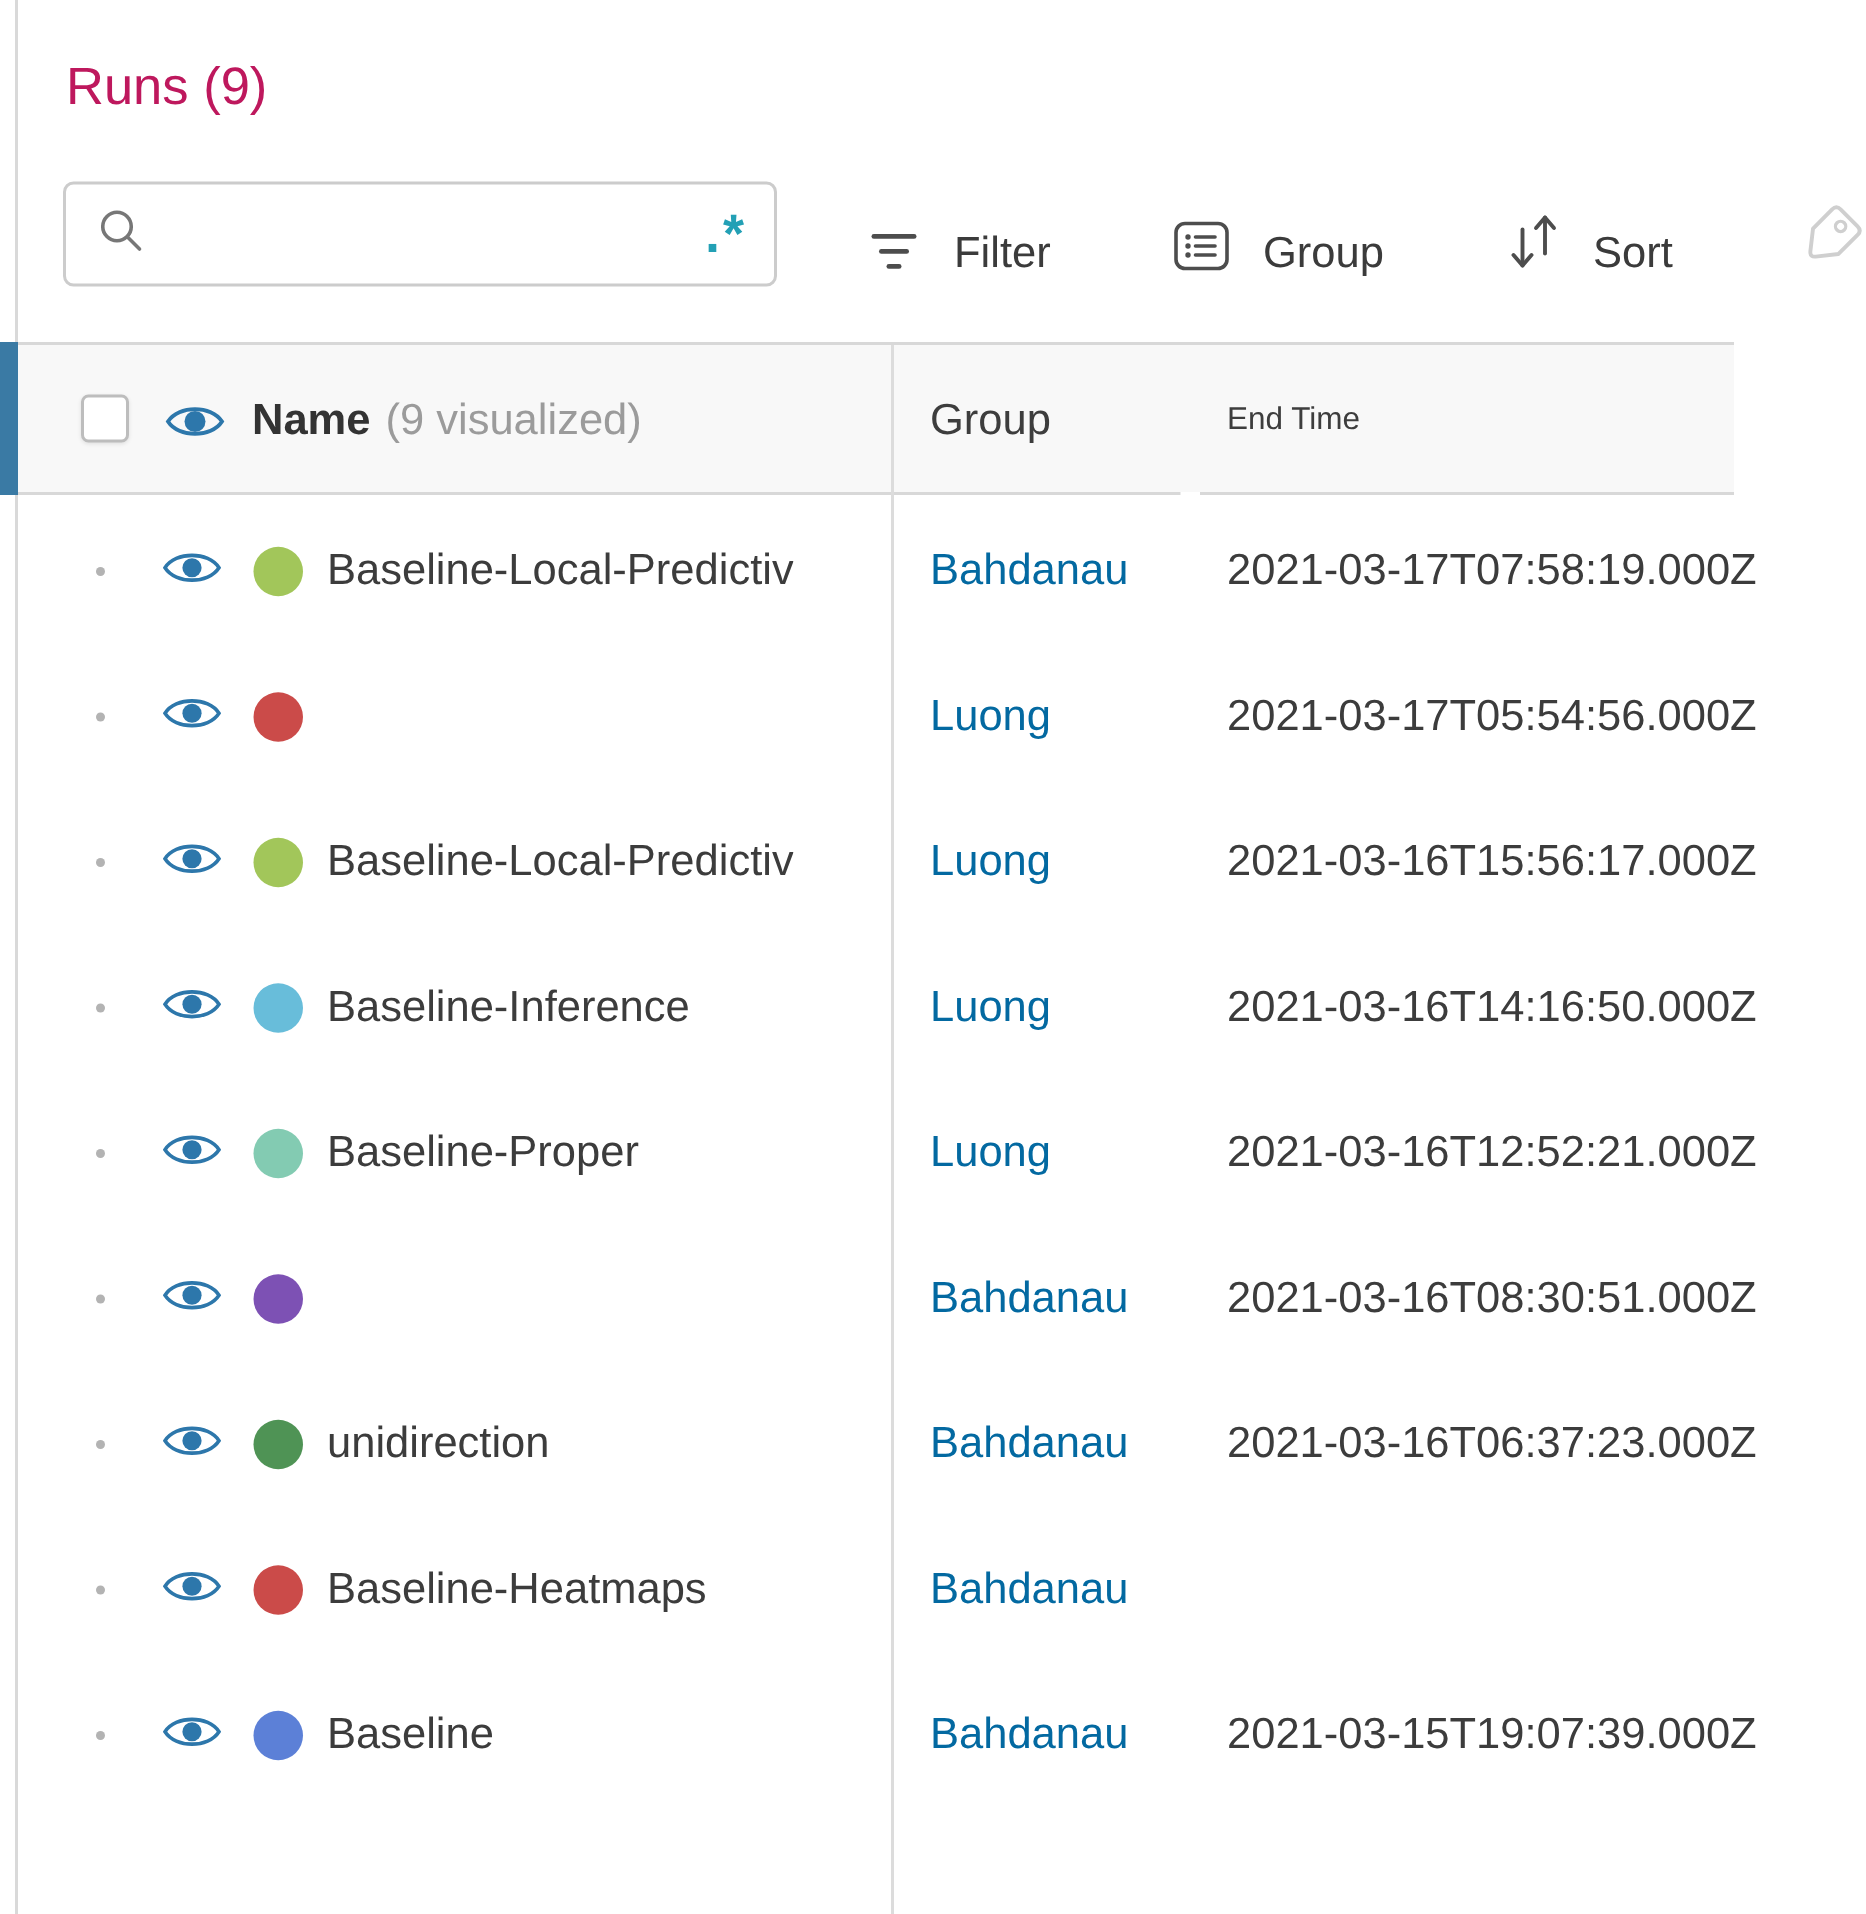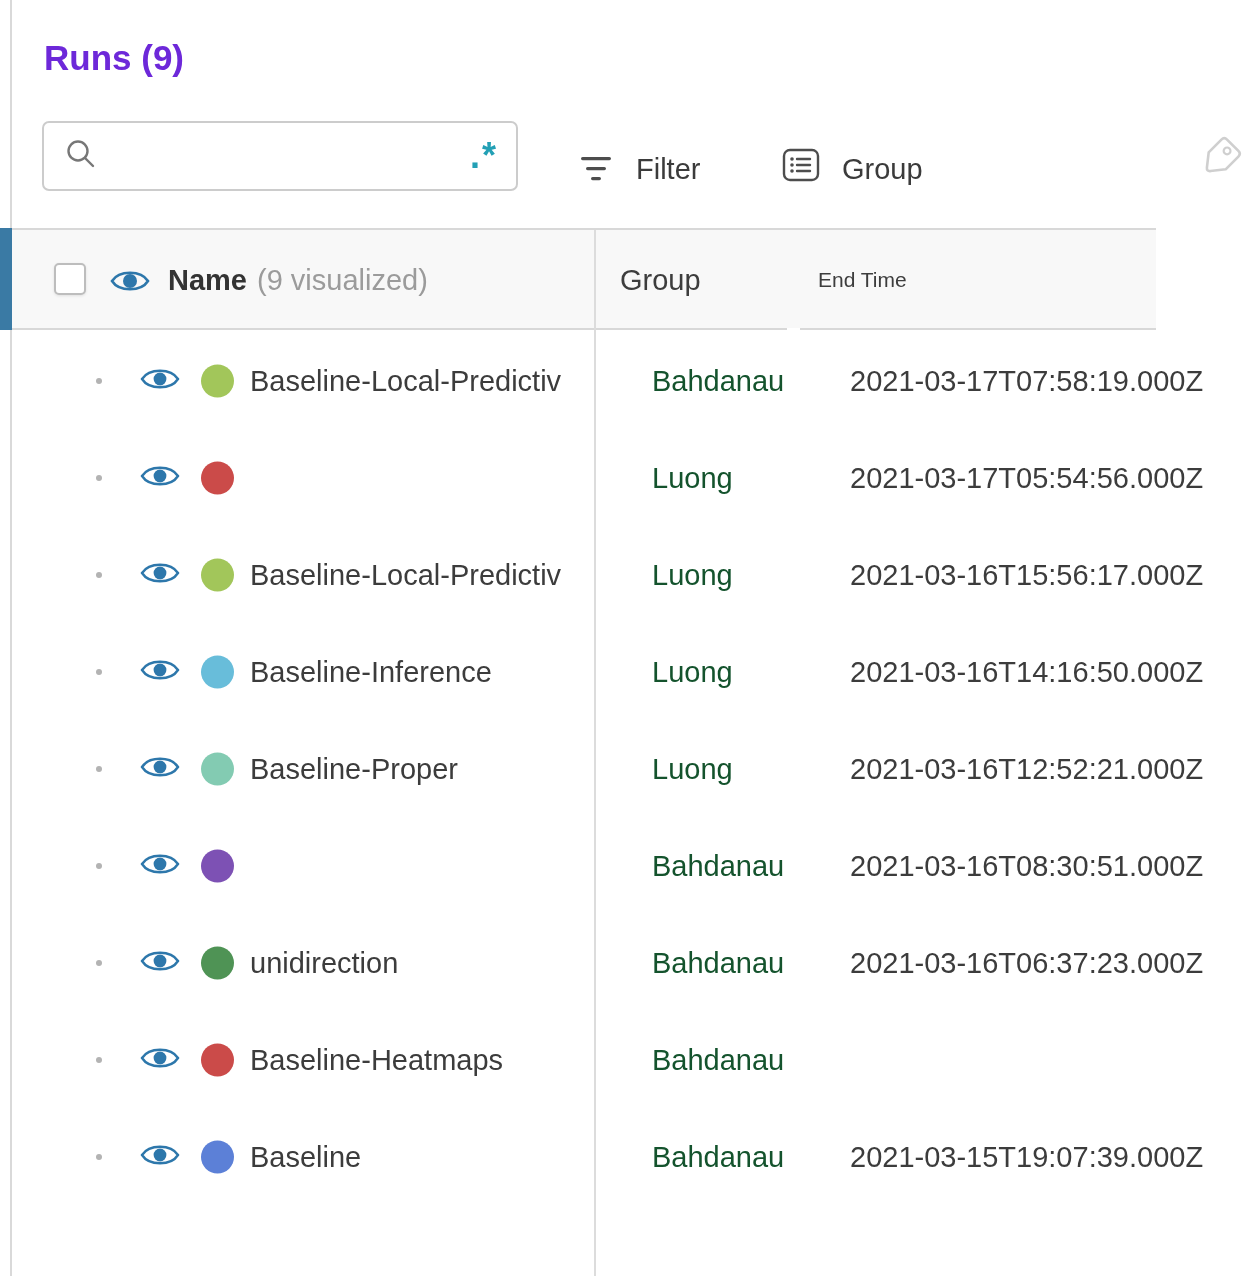--- a/index.html
+++ b/index.html
@@ -10,21 +10,21 @@
     overflow:hidden;
     font-family:"Liberation Sans","DejaVu Sans",sans-serif;
     color:#3b3b3b;
   }
   
   .left-border{position:absolute;left:10px;top:0;width:2px;height:100%;background:#d9d9d9;}
 
   
   .panel-title{
     position:absolute;left:44px;top:38px;
-    font-size:35px;color:#6d28d9;font-weight:700;
+    font-size:35px;color:#be185d;font-weight:400;
   }
 
   
   .search-box{
     position:absolute;left:42px;top:121px;width:476px;height:70px;
     border:2px solid #cccccc;border-radius:7px;background:#fff;
     box-sizing:border-box;display:flex;align-items:center;
   }
   .search-box .mag{margin-left:20px;flex:0 0 auto;}
   .search-input{
@@ -64,40 +64,40 @@
   .th-name{position:absolute;left:168px;top:0;height:100px;display:flex;align-items:center;font-size:29px;}
   .th-name .nm{font-weight:700;color:#333;}
   .th-name .viz{font-weight:400;color:#9b9b9b;margin-left:10px;}
   .th-group{position:absolute;left:620px;top:0;height:100px;display:flex;align-items:center;font-size:29px;color:#3d3d3d;}
   .th-endtime{position:absolute;left:818px;top:0;height:100px;display:flex;align-items:center;font-size:21px;color:#3d3d3d;}
 
   
   .col-divider{position:absolute;left:594px;top:230px;width:2px;height:1046px;background:#dcdcdc;cursor:col-resize;z-index:2;}
 
   
-  .tbody{position:absolute;left:0;top:332px;width:1108px;margin-left:32px;}
+  .tbody{position:absolute;left:0;top:332px;width:1108px;}
   .run-row{position:relative;height:97px;}
   .drag-dot{
     position:absolute;left:64px;top:50%;transform:translateY(-50%);
     width:6px;height:6px;border-radius:50%;background:#b3b3b3;cursor:grab;
   }
   .run-row .eye{position:absolute;left:108px;top:50%;transform:translateY(-50%);cursor:pointer;}
   .color-dot{
     position:absolute;left:169px;top:50%;transform:translateY(-50%);
     width:33px;height:33px;border-radius:50%;cursor:pointer;
   }
   .run-name{
     position:absolute;left:218px;top:50%;transform:translateY(-50%);
     max-width:374px;overflow:hidden;white-space:nowrap;
     font-size:29px;color:#3c3c3c;cursor:pointer;
   }
   .run-name.selected{color:var(--link-color,#2e77a8);}
   .run-group{
     position:absolute;left:620px;top:50%;transform:translateY(-50%);
-    font-size:29px;color:#14532d;
+    font-size:29px;color:#0369a1;
   }
   .run-endtime{
     position:absolute;left:818px;top:50%;transform:translateY(-50%);
     font-size:29px;color:#3c3c3c;white-space:nowrap;
   }
 </style>
 </head>
 <body>
 
 <div id="canvas" style="--accent-bar: #3a7aa4; --eye-color: #2d77ab; --link-color: #2e77a8; --regex-color: #23a0b5;">
@@ -136,20 +136,31 @@
         <circle cx="10" cy="17" r="1.8" fill="#4d4d4d"></circle>
         <circle cx="10" cy="23" r="1.8" fill="#4d4d4d"></circle>
         <line x1="15" y1="11" x2="28" y2="11" stroke="#4d4d4d" stroke-width="2.4" stroke-linecap="round"></line>
         <line x1="15" y1="17" x2="28" y2="17" stroke="#4d4d4d" stroke-width="2.4" stroke-linecap="round"></line>
         <line x1="15" y1="23" x2="28" y2="23" stroke="#4d4d4d" stroke-width="2.4" stroke-linecap="round"></line>
       </svg>
     </span>
     <span class="lbl">Group</span>
   </div>
 
+  <div class="toolbar-btn tb-sort">
+    <span>
+      <svg width="36" height="40" viewBox="0 0 36 40" fill="none">
+        <line x1="11" y1="12" x2="11" y2="36" stroke="#4d4d4d" stroke-width="2.6" stroke-linecap="round"></line>
+        <polyline points="5,29 11,36 17,29" fill="none" stroke="#4d4d4d" stroke-width="2.6" stroke-linecap="round" stroke-linejoin="round"></polyline>
+        <line x1="26" y1="28" x2="26" y2="4" stroke="#4d4d4d" stroke-width="2.6" stroke-linecap="round"></line>
+        <polyline points="20,11 26,4 32,11" fill="none" stroke="#4d4d4d" stroke-width="2.6" stroke-linecap="round" stroke-linejoin="round"></polyline>
+      </svg>
+    </span>
+    <span class="lbl">Sort</span>
+  </div>
 
   <div class="tag-btn">
     <svg width="52" height="52" viewBox="0 0 52 52" fill="none">
       <g transform="rotate(45 26 26)">
         <path d="M14 12 Q14 8 18 8 L34 8 Q38 8 38 12 L38 30 L28.5 42 Q26 45 23.5 42 L14 30 Z" stroke="#cfcfcf" stroke-width="2.6" fill="none" stroke-linejoin="round"></path>
         <circle cx="26" cy="16" r="3.4" stroke="#cfcfcf" stroke-width="2.2" fill="none"></circle>
       </g>
     </svg>
   </div>
 

